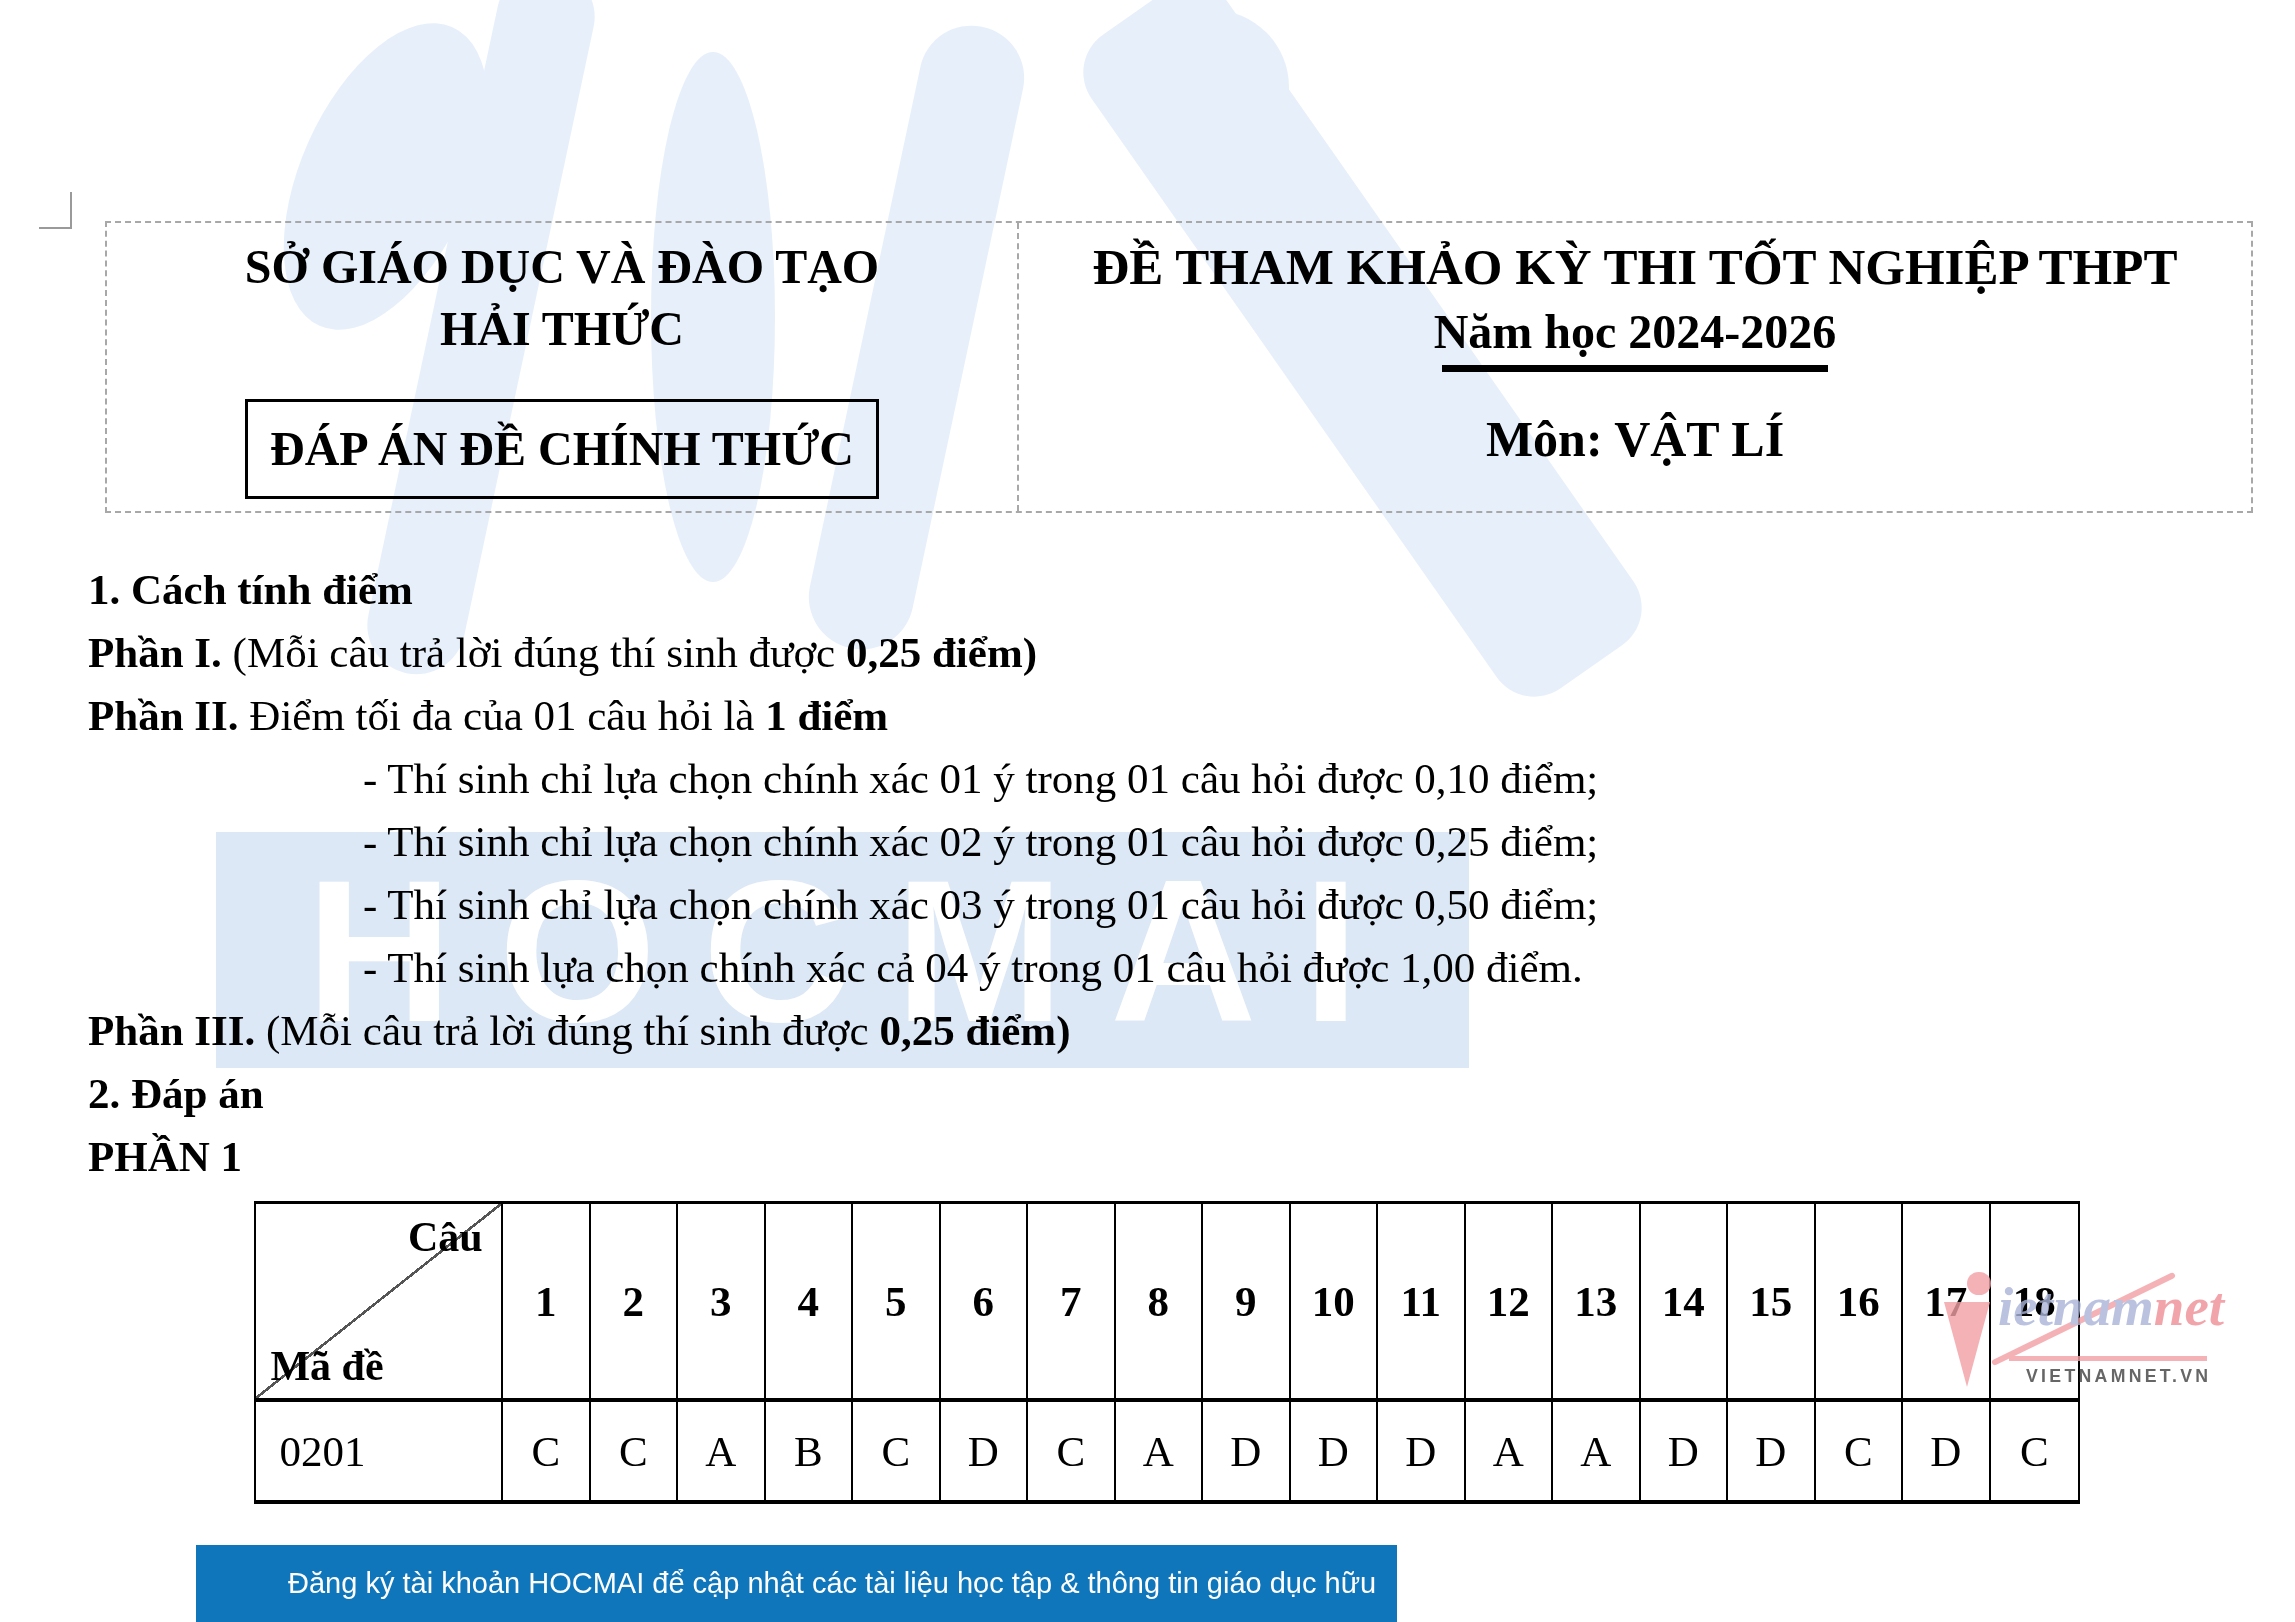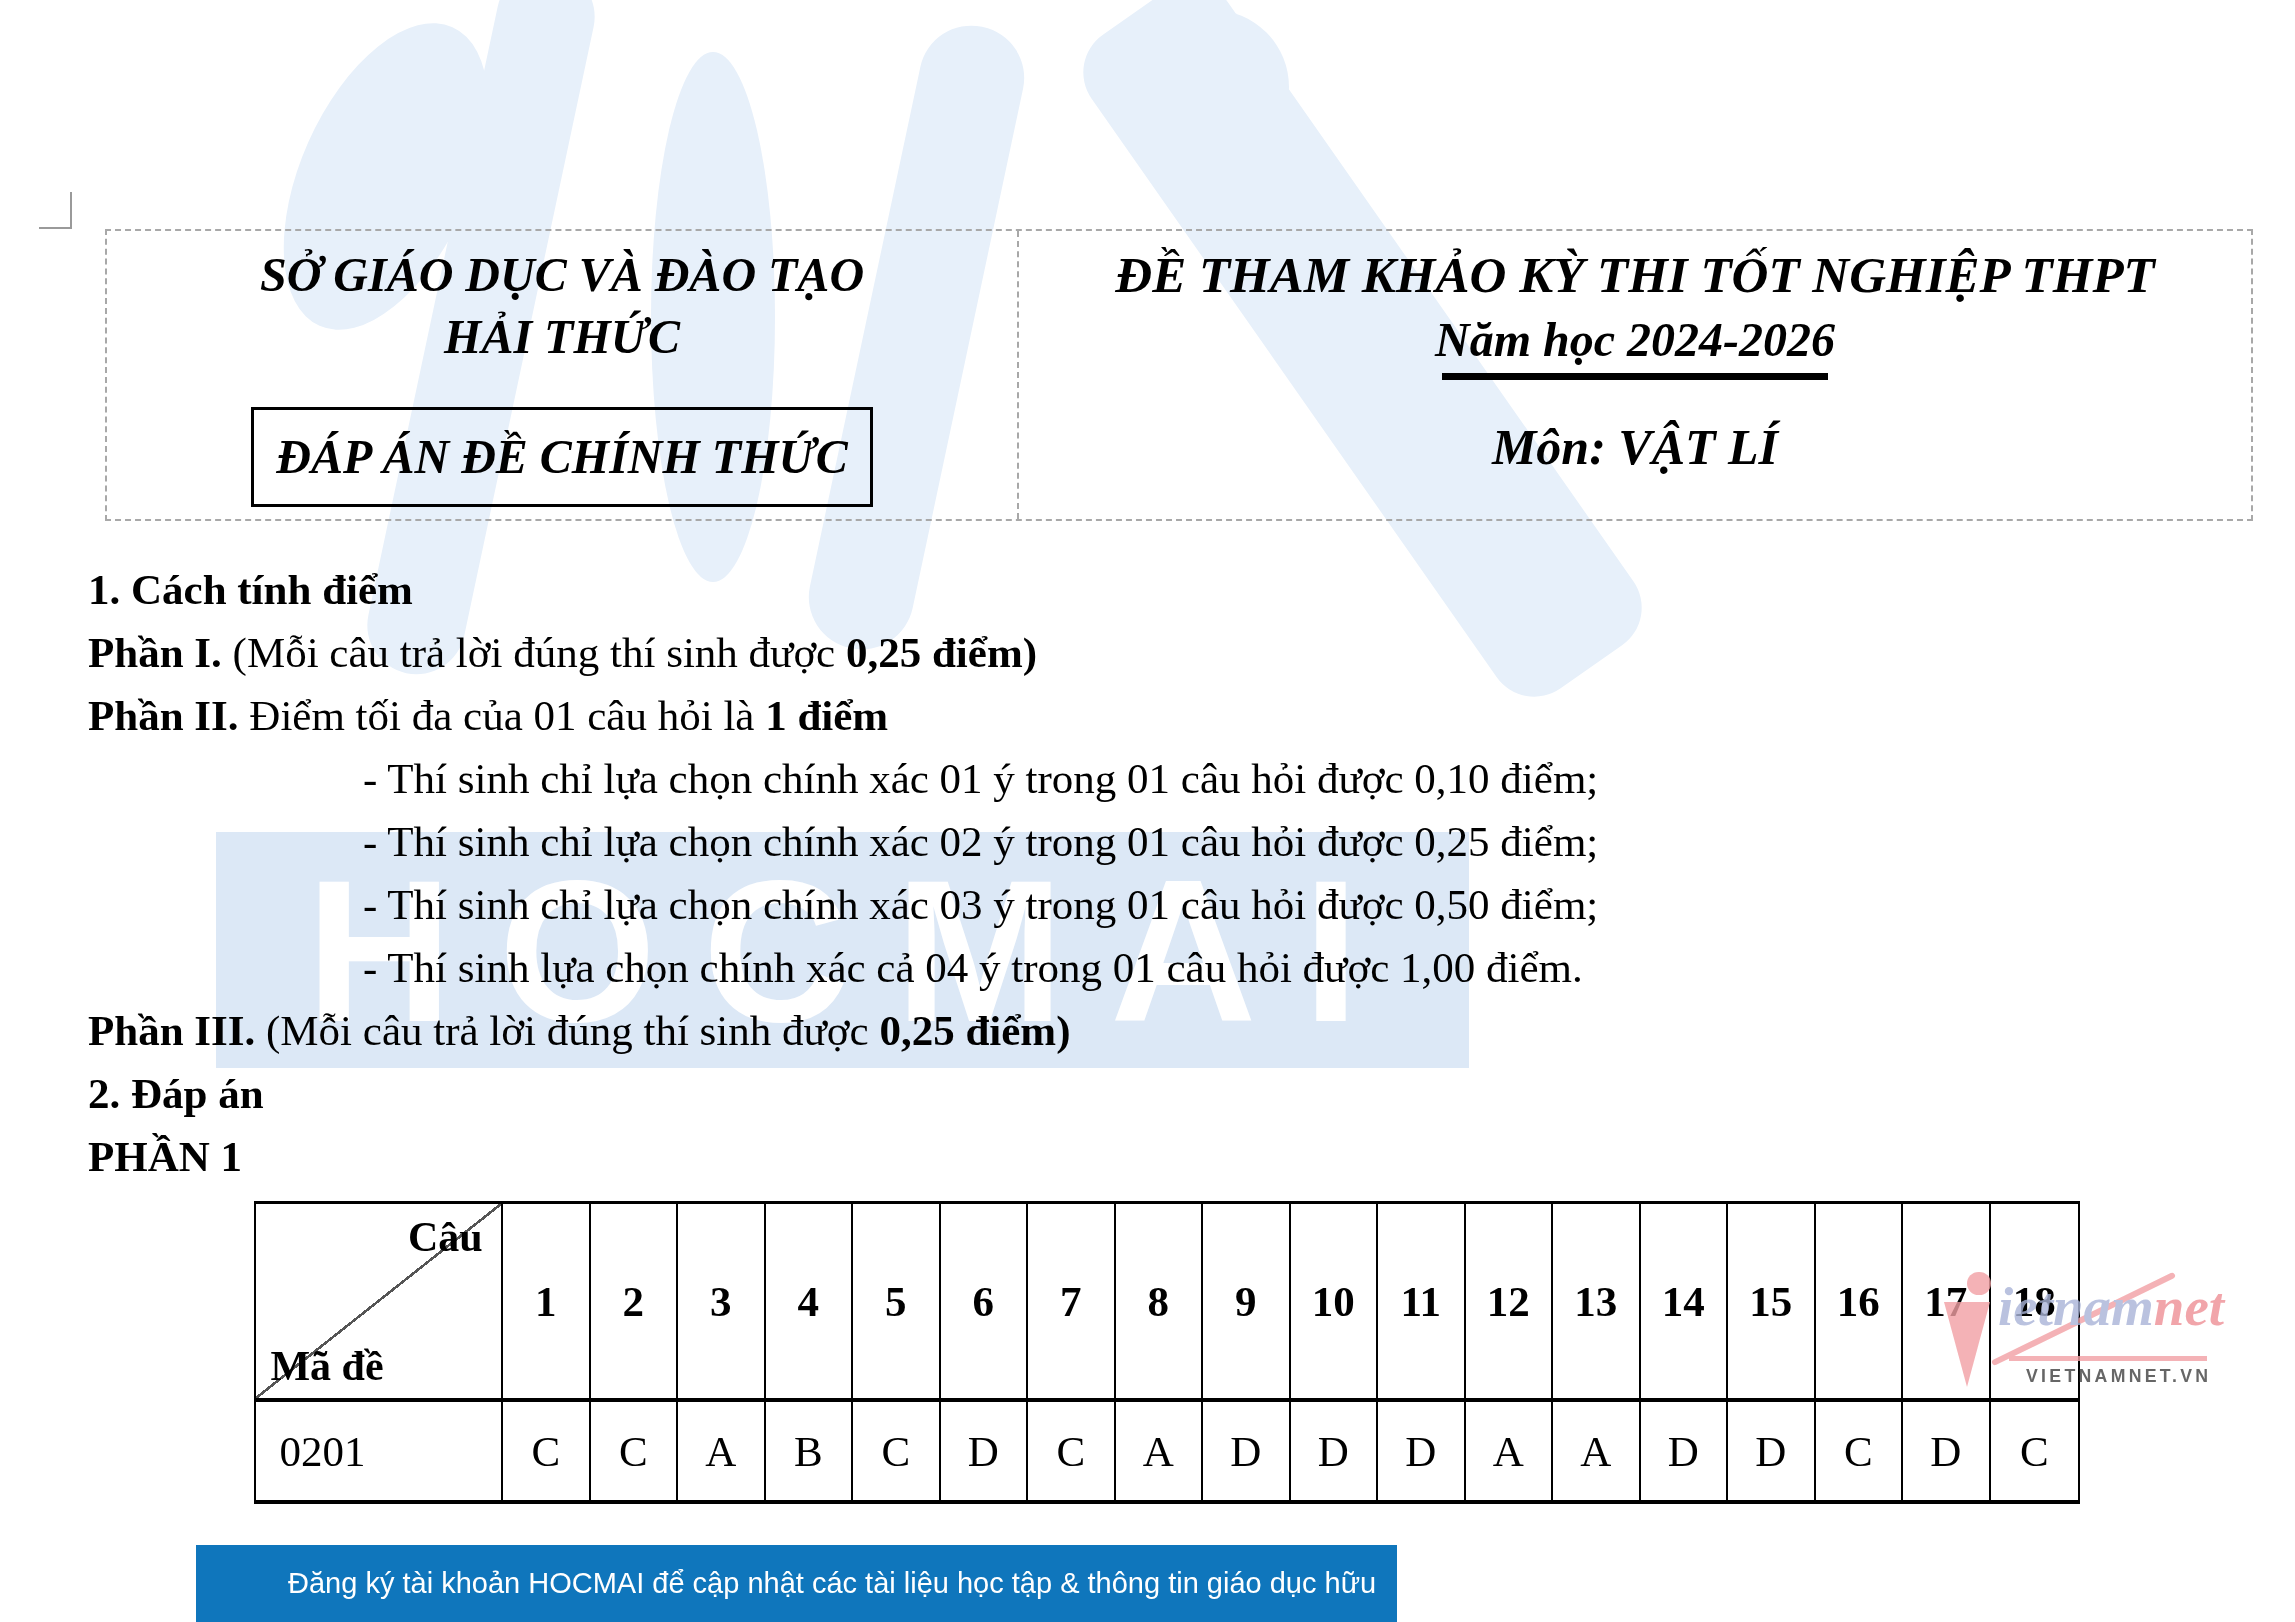--- a/index.html
+++ b/index.html
@@ -17,22 +17,22 @@
   .hocmai-band{position:absolute;left:216px;top:832px;width:1253px;height:236px;background:#DCE8F6;z-index:0;
                display:flex;align-items:center;justify-content:center;}
   .hocmai-band span{font-family:"Liberation Sans","DejaVu Sans",sans-serif;font-weight:bold;
                     font-size:203px;letter-spacing:46px;color:#ffffff;line-height:1;padding-left:26px;}
 
   
   .crop-mark{position:absolute;left:39px;top:192px;width:31px;height:35px;
              border-right:2px solid #9a9a9a;border-bottom:2px solid #9a9a9a;z-index:1;}
 
   
-  .header{position:absolute;left:105px;top:229px;width:2148px;height:292px;border:2px dashed #A8A8A8;
-          display:flex;box-sizing:border-box;z-index:2;background:transparent;font-style:italic;}
+  .header{position:absolute;left:105px;top:221px;width:2148px;height:292px;border:2px dashed #A8A8A8;
+          display:flex;box-sizing:border-box;z-index:2;background:transparent;}
   .header-left{width:912px;box-sizing:border-box;border-right:2px dashed #A8A8A8;
                text-align:center;padding-top:13px;}
   .header-right{flex:1;text-align:center;padding-top:10.5px;}
   .org-line{font-size:48px;font-weight:bold;line-height:62px;}
   .answer-box{display:inline-block;border:3.3px solid #000;margin-top:39px;padding:17px 22px;
               font-size:48px;font-weight:bold;line-height:1.25;}
   .exam-title{font-size:51px;font-weight:bold;line-height:67px;}
   .school-year{font-size:48px;font-weight:bold;line-height:62px;}
   .year-rule{width:386px;height:7.2px;background:#000;margin:2.6px auto 0 auto;}
   .subject{font-size:50px;font-weight:bold;margin-top:38px;}

